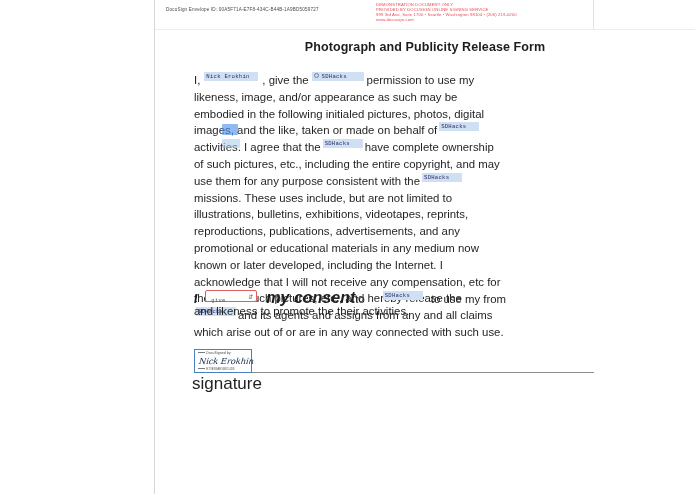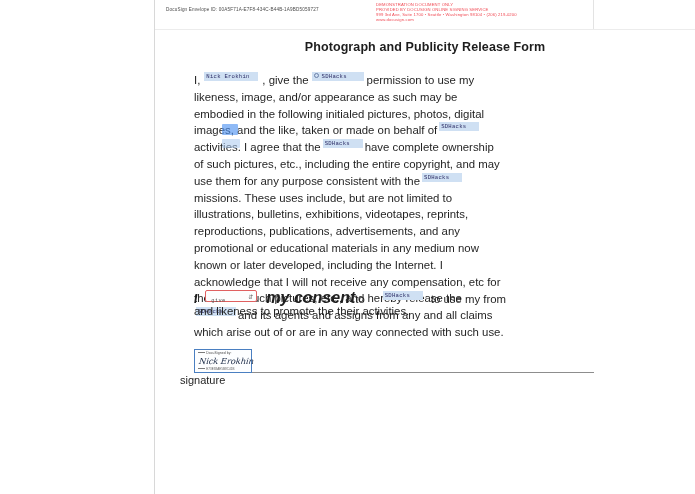--- a/index.html
+++ b/index.html
@@ -282,23 +282,23 @@
   #sig-rule {
     position: absolute;
     left: 97px;
     top: 372px;
     width: 342px;
     height: 0;
     border-top: 1px solid #8d8d8d;
   }
   #sig-label {
     position: absolute;
-    left: 25px;
+    left: 37px;
     top: 374px;
-    font-size: 11px;
+    font-size: 17px;
     color: #1f1f1f;
   }
 </style>
 </head>
 <body>
 
 <div id="viewer">
 
   <div id="left-gutter"></div>
 

